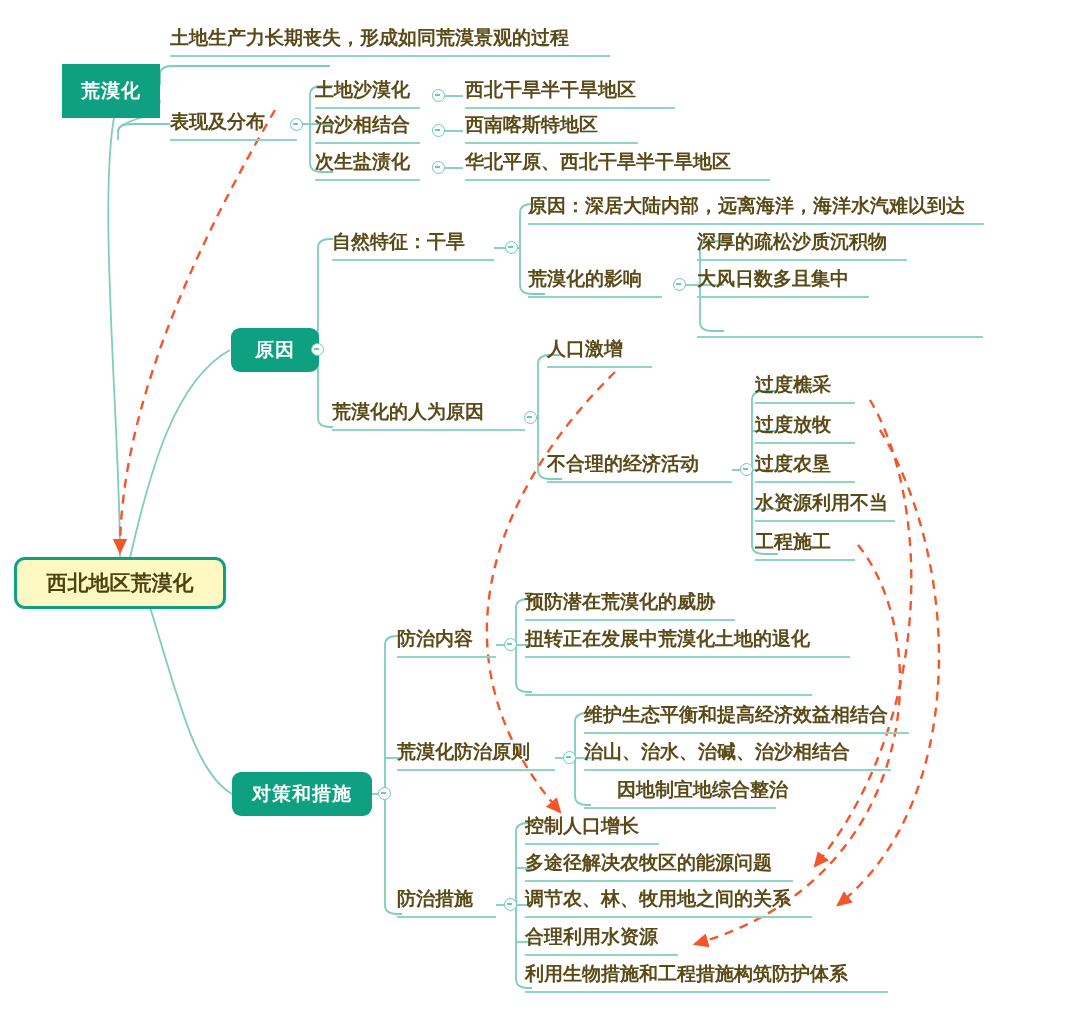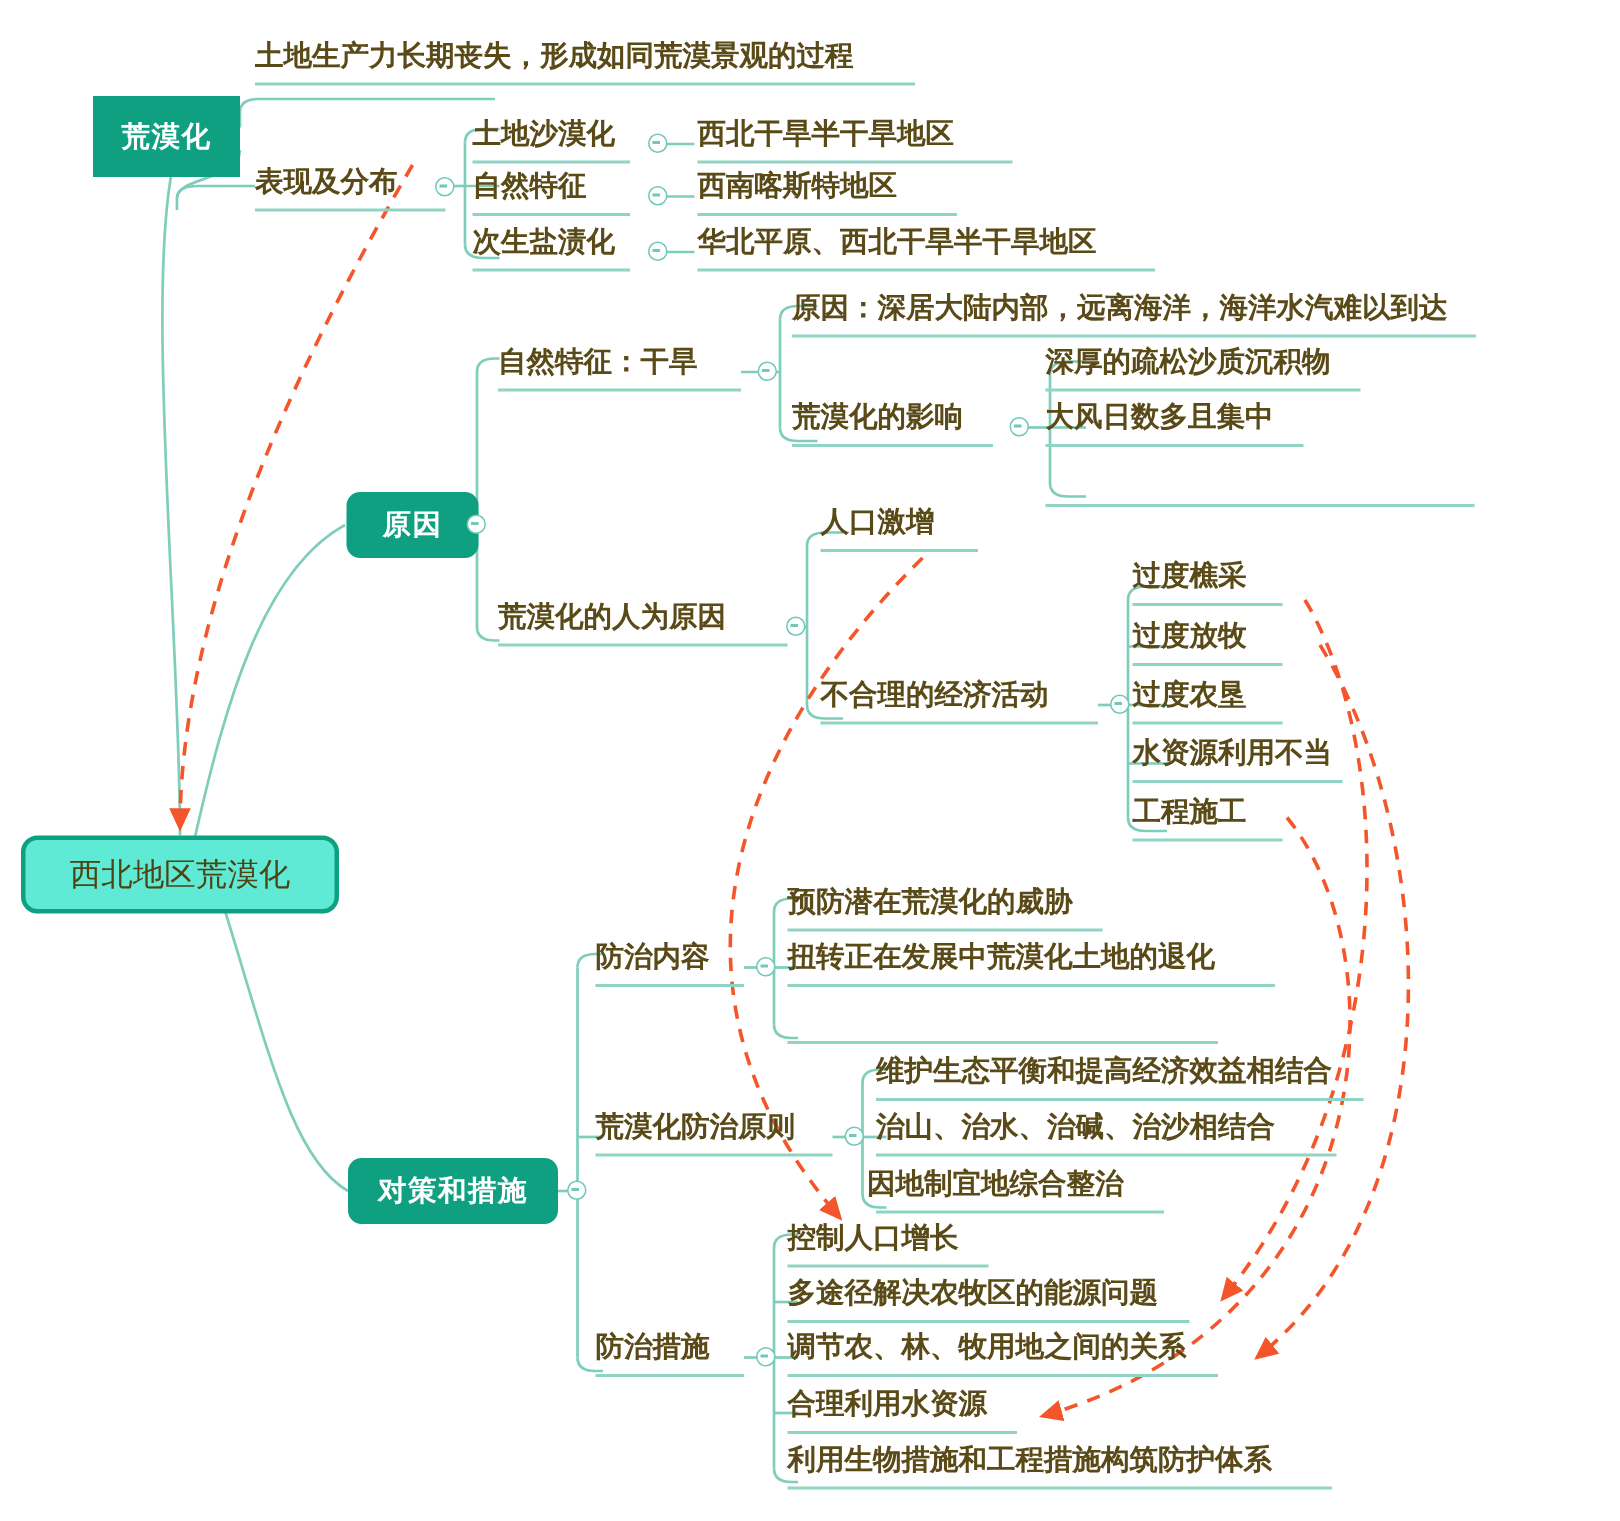--- a/index.html
+++ b/index.html
@@ -7,22 +7,22 @@
     font-family:"DejaVu Sans","Liberation Sans",sans-serif;
     width:1080px;height:1014px;position:relative;overflow:hidden;
   }
   #canvas{position:absolute;left:0;top:0;width:1080px;height:1014px;}
   #edges{position:absolute;left:0;top:0;width:1080px;height:1014px;pointer-events:none;}
 
   
   .node{position:absolute;white-space:nowrap;box-sizing:border-box;}
 
   .root{
-    background:#5eead4;border:3px solid #0FA081;border-radius:11px;
-    color:#4F4314;font-weight:normal;font-size:21px;
+    background:#fef9c3;border:3px solid #0FA081;border-radius:11px;
+    color:#4F4314;font-weight:bold;font-size:21px;
     display:flex;align-items:center;justify-content:center;
   }
   .mainbox{
     background:#0FA081;color:#ffffff;font-weight:bold;font-size:19px;
     border-radius:9px;display:flex;align-items:center;justify-content:center;
     letter-spacing:1px;
   }
   .mainbox.square{border-radius:0;}
 
   .leaf{
@@ -177,21 +177,21 @@
     <span class="txt">土地沙漠化</span>
   </div>
   <div class="uline" style="left:315px;top:107px;width:105px;"></div>
   <div class="toggle" style="left:432px;top:89px;"></div>
   <div class="node leaf" style="left:465px;top:80px;">
     <span class="txt">西北干旱半干旱地区</span>
   </div>
   <div class="uline" style="left:465px;top:107px;width:210px;"></div>
 
   <div class="node leaf" style="left:315px;top:115px;">
-    <span class="txt">自然特征</span>
+    <span class="txt">治沙相结合</span>
   </div>
   <div class="uline" style="left:315px;top:142px;width:105px;"></div>
   <div class="toggle" style="left:432px;top:124px;"></div>
   <div class="node leaf" style="left:465px;top:115px;">
     <span class="txt">西南喀斯特地区</span>
   </div>
   <div class="uline" style="left:465px;top:142px;width:173px;"></div>
 
   <div class="node leaf" style="left:315px;top:152px;">
     <span class="txt">次生盐渍化</span>
@@ -301,21 +301,21 @@
   <div class="node leaf" style="left:584px;top:705px;">
     <span class="txt">维护生态平衡和提高经济效益相结合</span>
   </div>
   <div class="uline" style="left:584px;top:732px;width:325px;"></div>
 
   <div class="node leaf" style="left:584px;top:742px;">
     <span class="txt">治山、治水、治碱、治沙相结合</span>
   </div>
   <div class="uline" style="left:584px;top:769px;width:307px;"></div>
 
-  <div class="node leaf" style="left:578px;top:780px;">
+  <div class="node leaf" style="left:617px;top:780px;">
     <span class="txt">因地制宜地综合整治</span>
   </div>
   <div class="uline" style="left:584px;top:807px;width:192px;"></div>
 
   <div class="node leaf" style="left:397px;top:889px;">
     <span class="txt">防治措施</span>
   </div>
   <div class="uline" style="left:397px;top:916px;width:99px;"></div>
   <div class="toggle" style="left:504px;top:898px;"></div>
 

